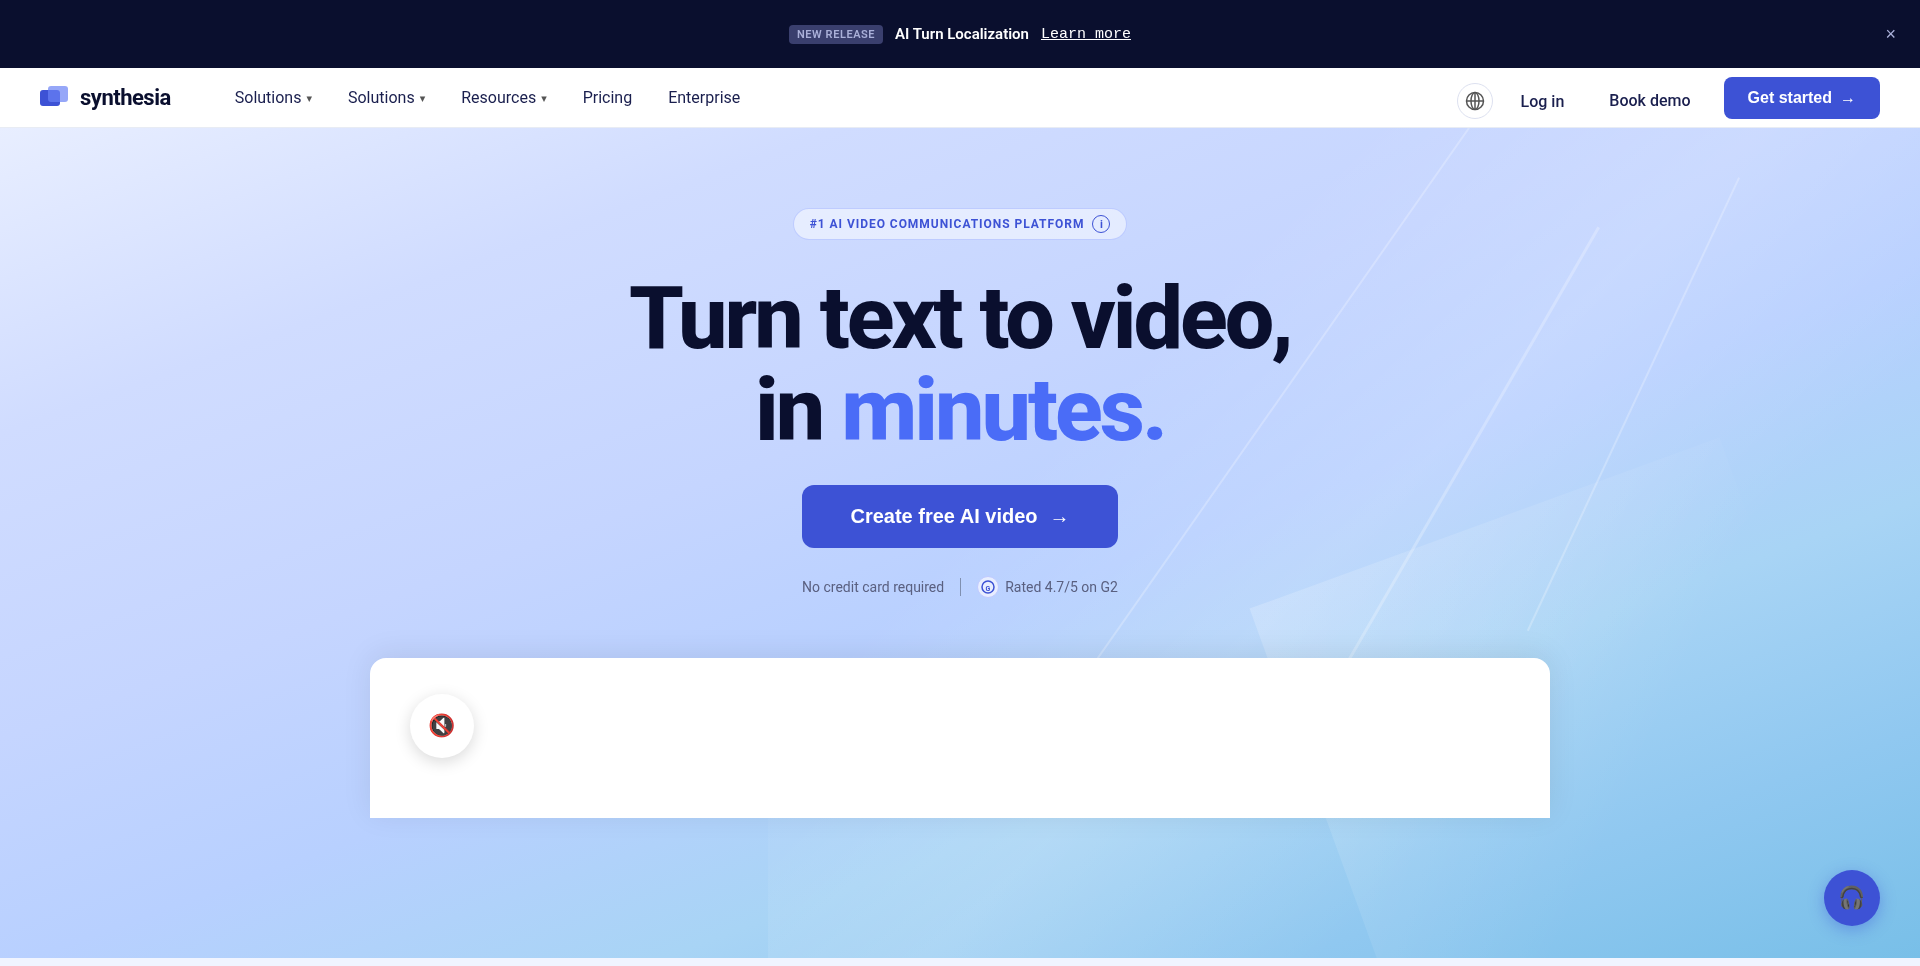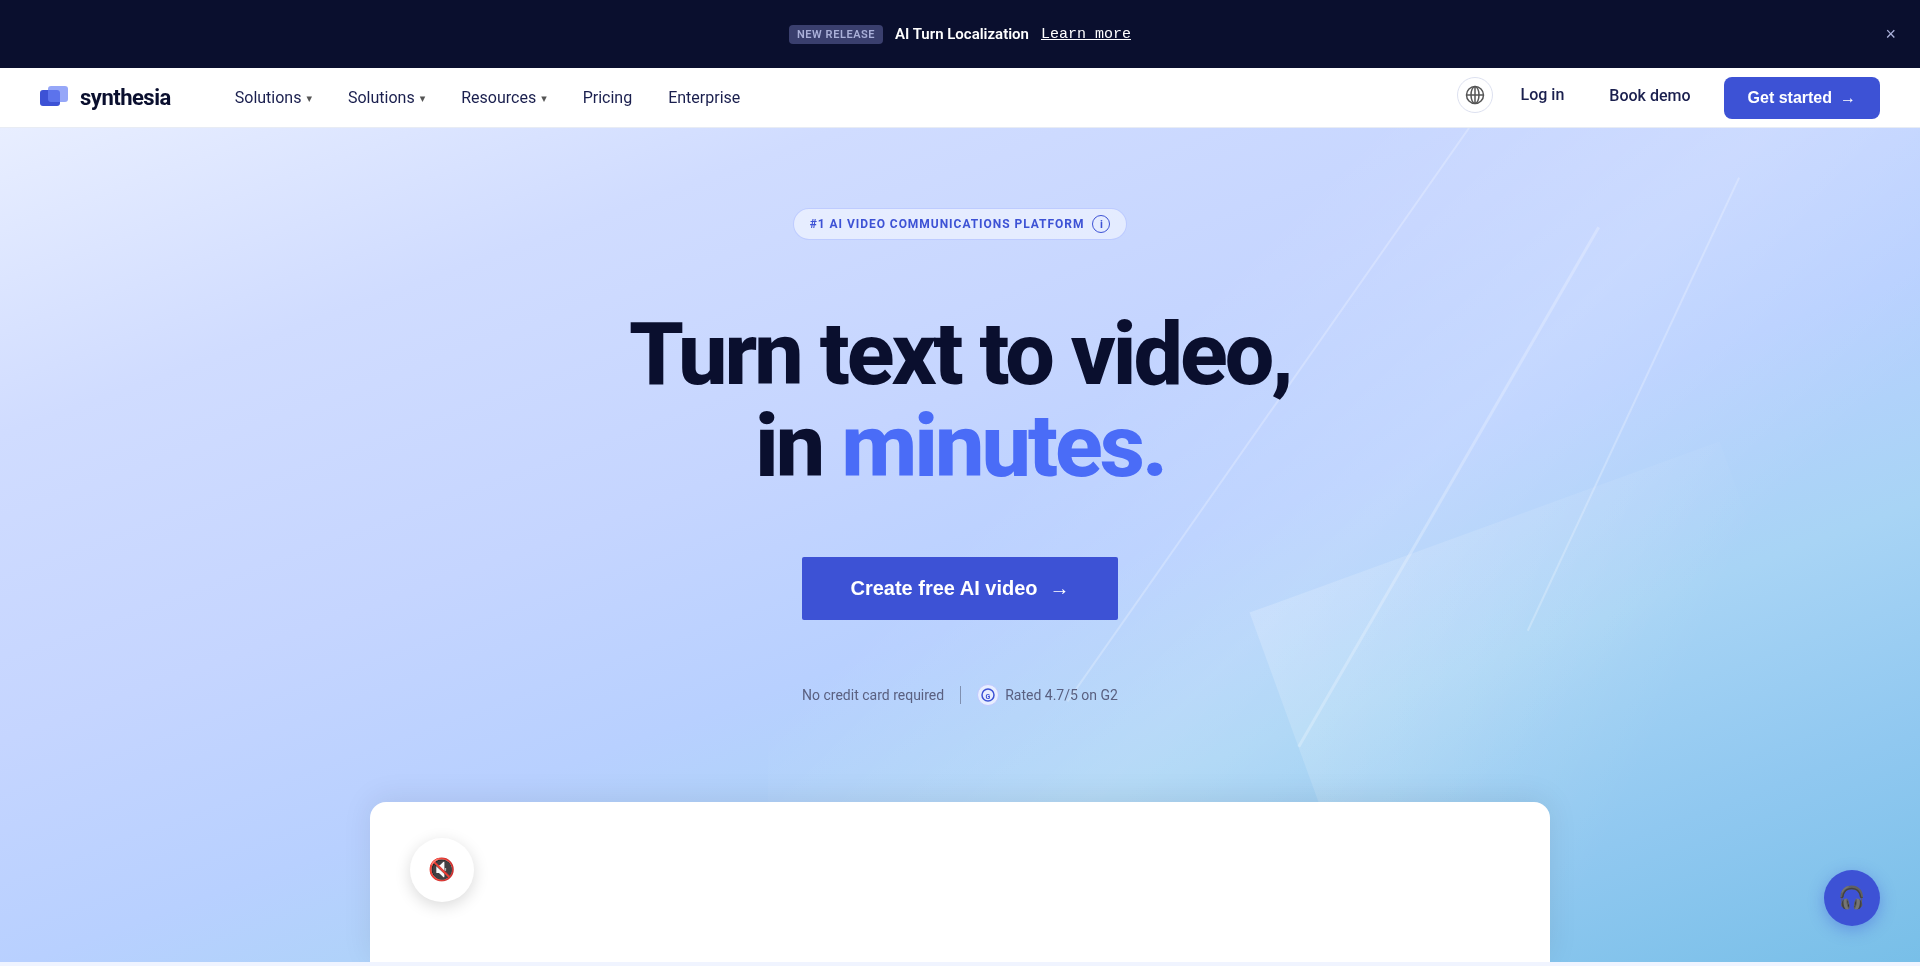--- a/index.html
+++ b/index.html
@@ -104,21 +104,21 @@
       font-weight: 450;
       white-space: nowrap;
     }
     .nav-chevron {
       font-size: 11px;
       color: #555;
       margin-top: 1px;
     }
     .nav-right {
       display: flex;
-      align-items: flex-start;
+      align-items: flex-end;
       gap: 16px;
     }
     .globe-btn {
       width: 36px;
       height: 36px;
       border-radius: 50%;
       border: 1px solid #dde1f0;
       display: flex;
       align-items: center;
       justify-content: center;
@@ -158,21 +158,20 @@
     
     .hero {
       background: linear-gradient(160deg, #e8eeff 0%, #d0dcff 20%, #c5d5ff 40%, #b8d0ff 55%, #a8d4f5 70%, #90c8f0 85%, #78bfe8 100%);
       min-height: 830px;
       display: flex;
       flex-direction: column;
       align-items: center;
       padding: 80px 40px 0;
       position: relative;
       overflow: hidden;
-      gap: 36px;
     }
 
     
     .hero::before {
       content: '';
       position: absolute;
       top: 0;
       right: 0;
       width: 60%;
       height: 100%;
@@ -252,21 +251,21 @@
       position: relative;
       z-index: 1;
     }
 
     
     .cta-btn {
       background: #3d52d5;
       color: white;
       border: none;
       padding: 20px 48px;
-      border-radius: 2px;
+      border-radius: 12px;
       font-size: 20px;
       font-weight: 700;
       cursor: pointer;
       display: flex;
       align-items: center;
       gap: 12px;
       margin-bottom: 28px;
       position: relative;
       z-index: 1;
     }

